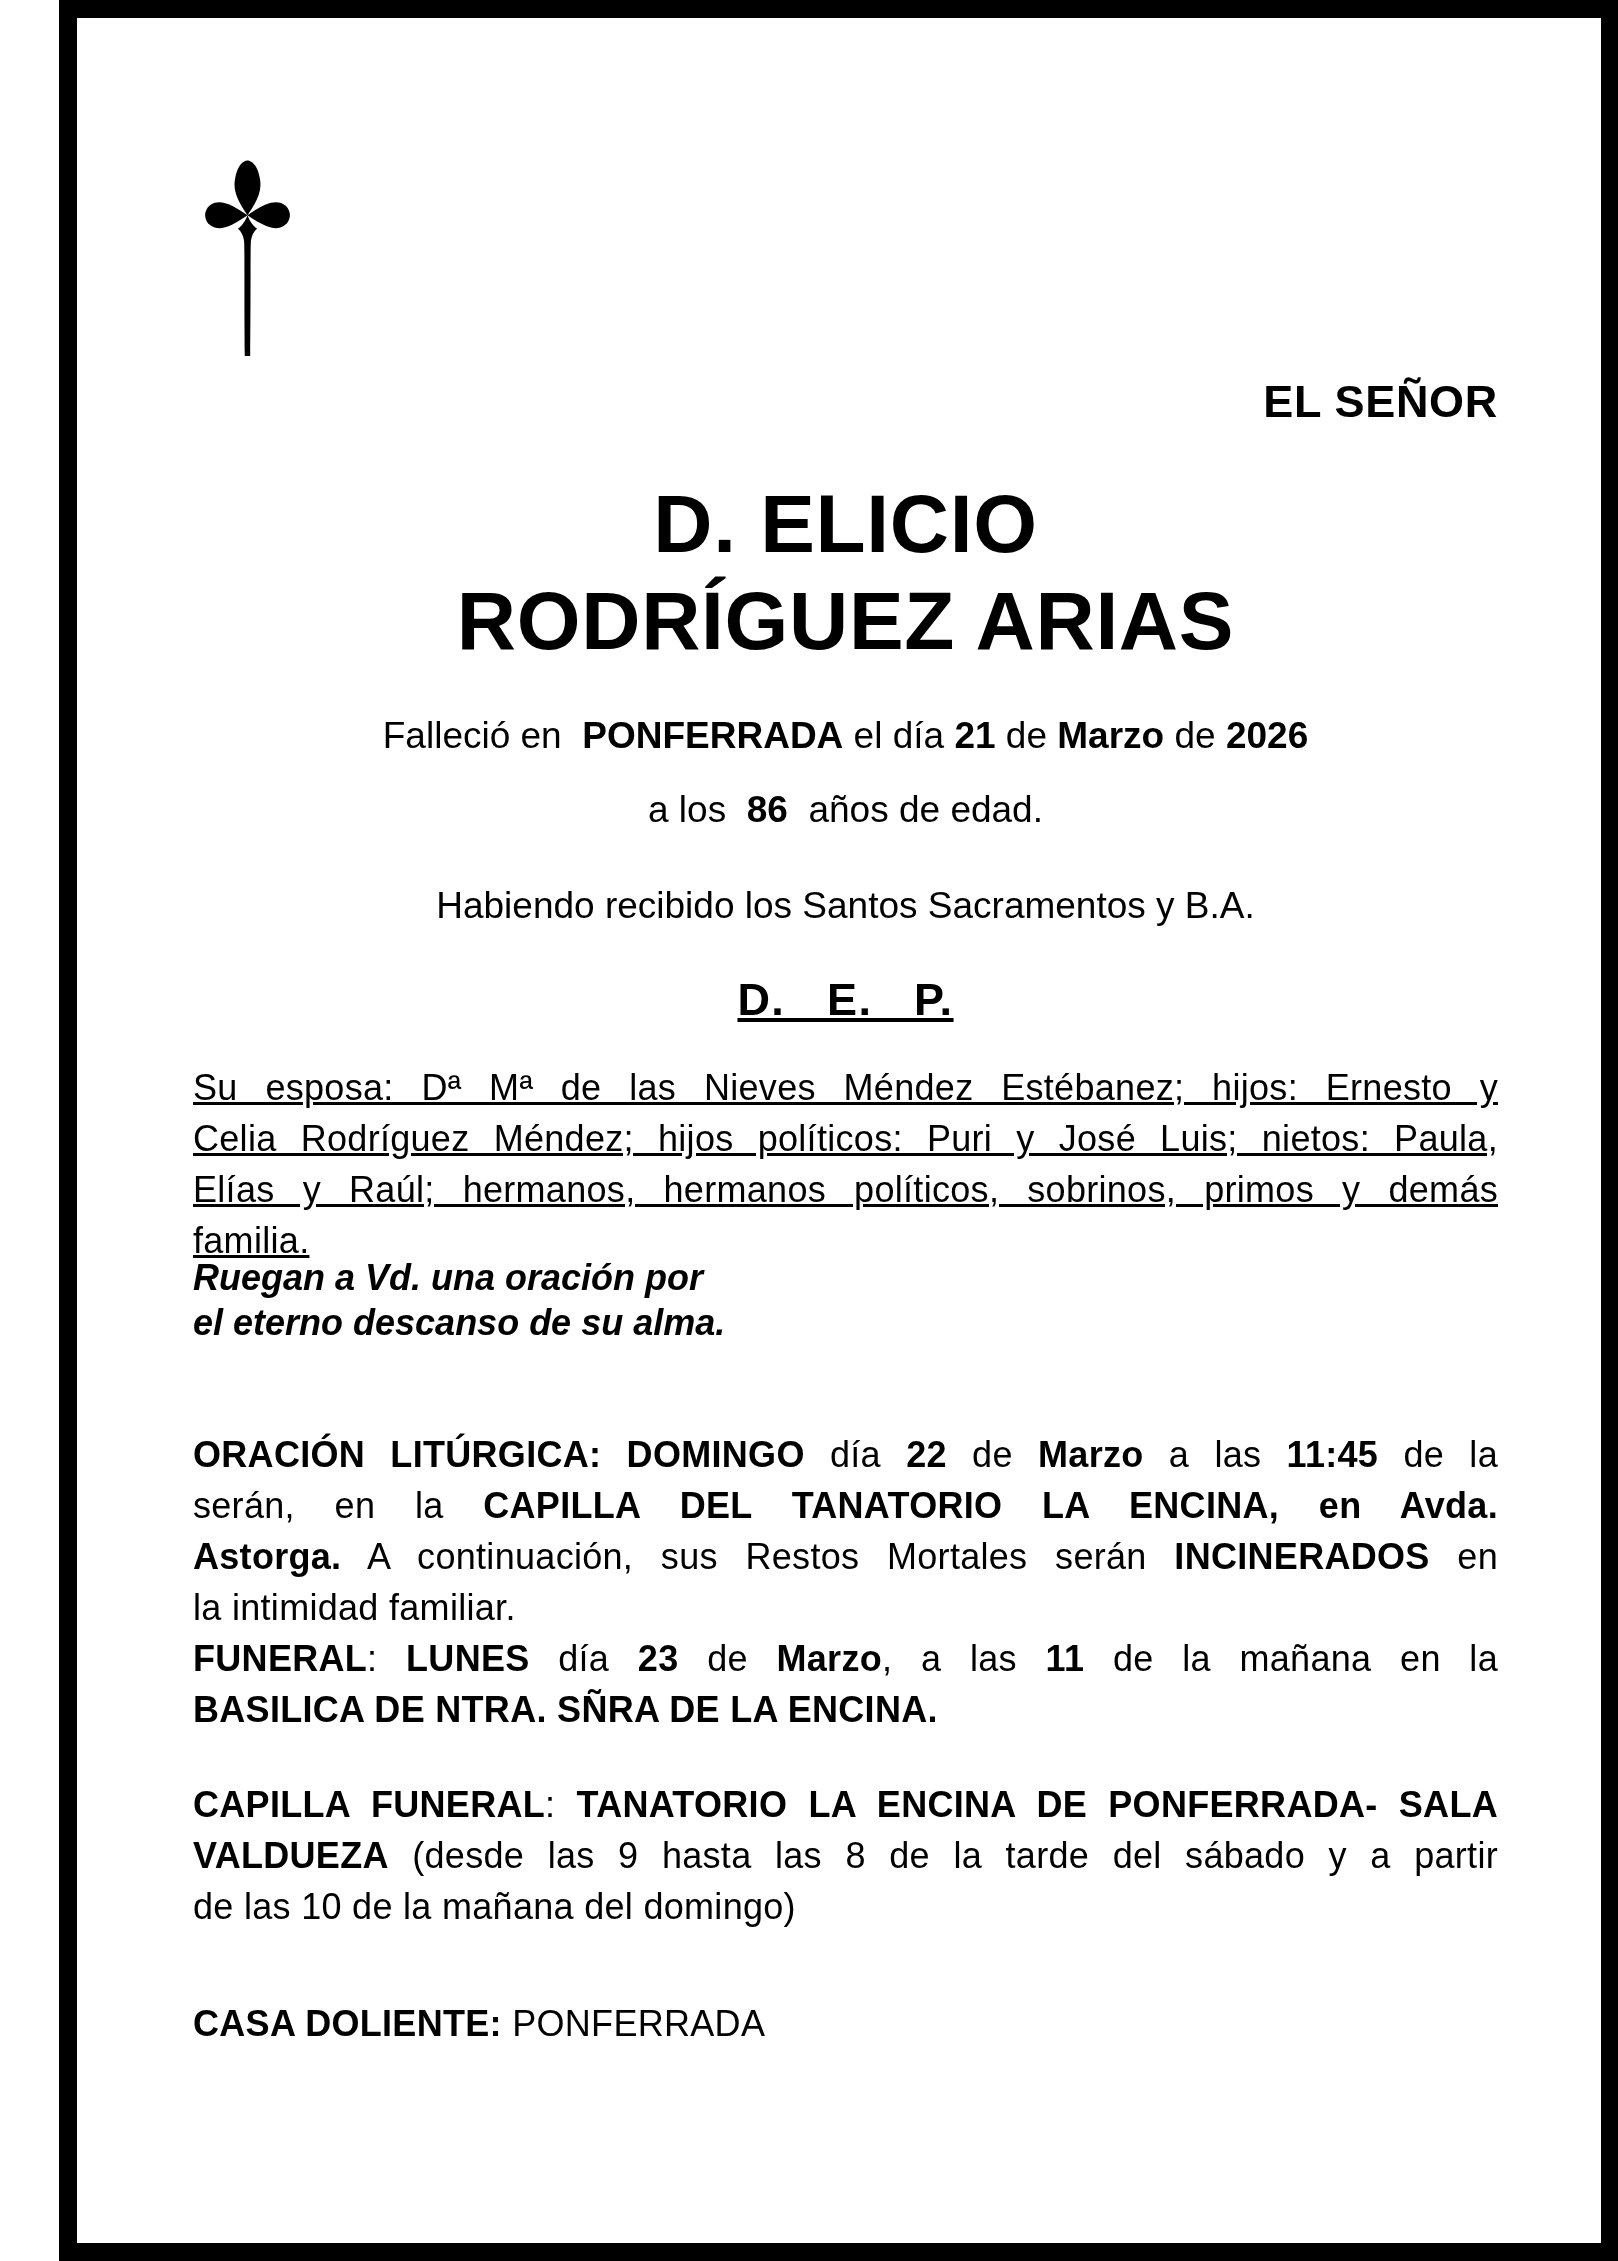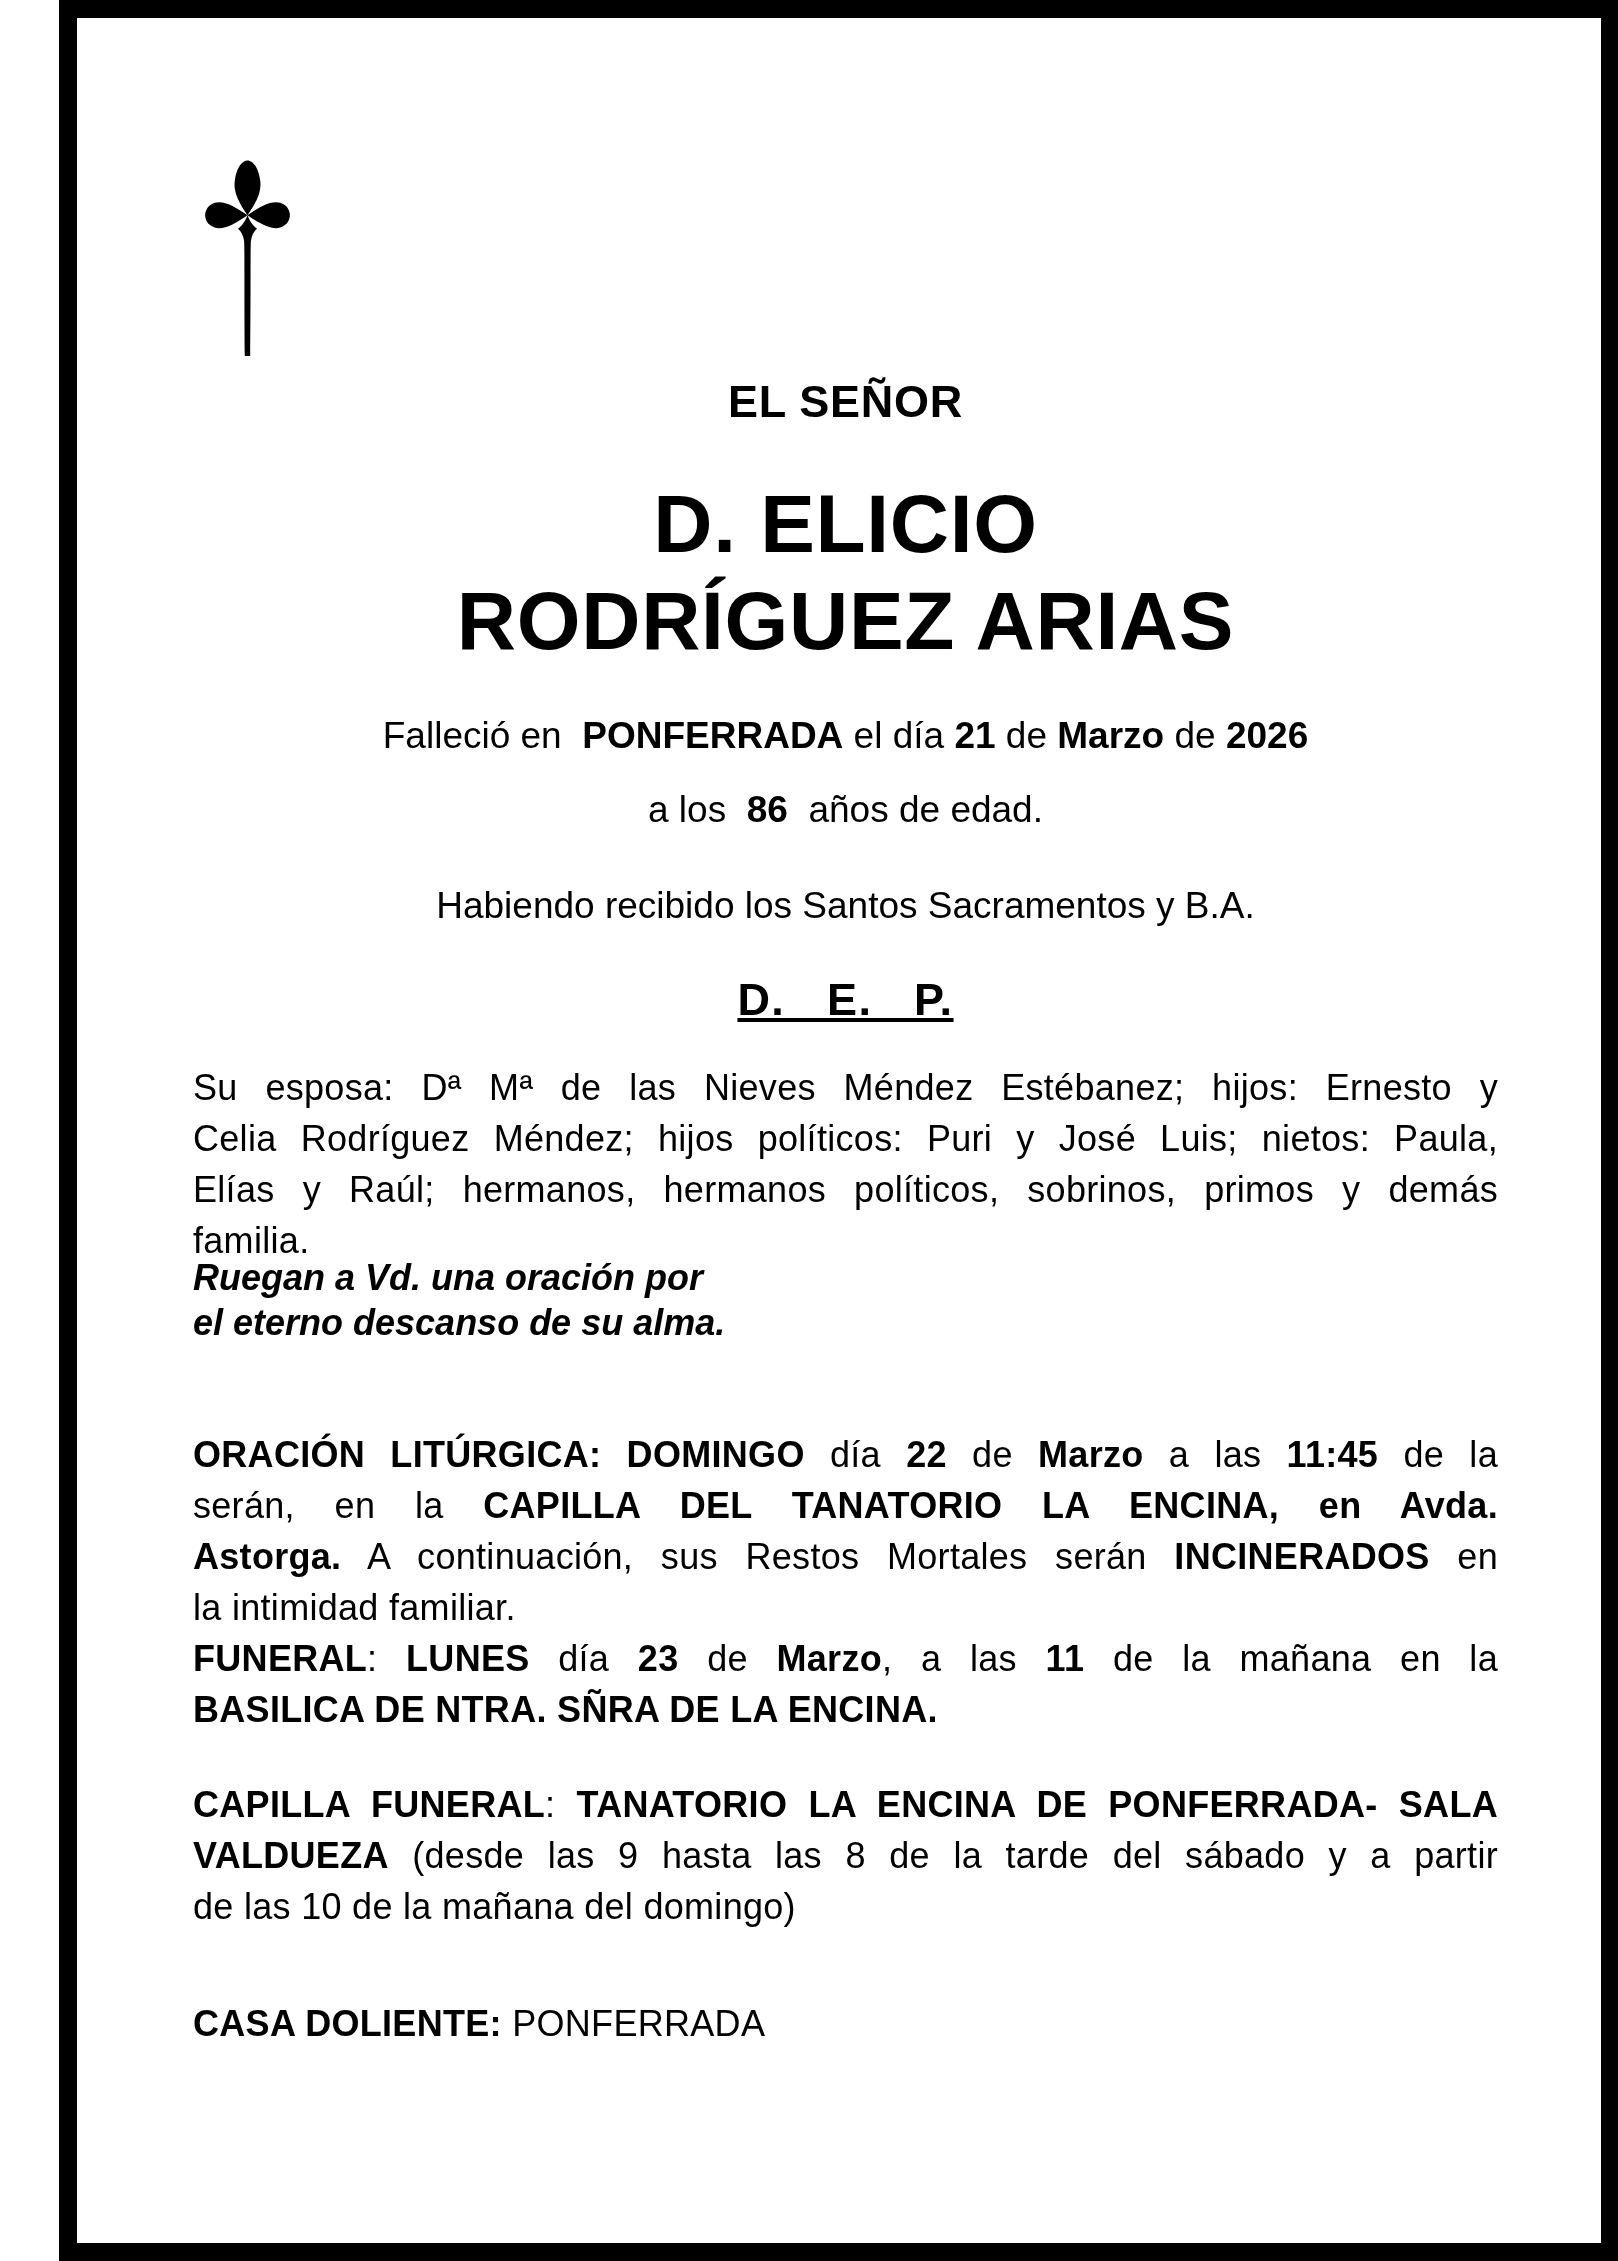--- a/index.html
+++ b/index.html
@@ -27,21 +27,21 @@
   }
   .frame > * { position: absolute; }
 
   .cross-wrap { left: 128px; top: 137px; width: 85px; height: 205px; }
   .cross-wrap svg { display: block; width: 85px; height: 205px; }
 
   .col { left: 116px; right: 103px; }
 
   .honorific {
     top: 358px;
-    text-align: center;
+    text-align: right;
     font-size: 45px;
     font-weight: bold;
     letter-spacing: 0.7px;
   }
   .name-block {
     top: 457px;
     text-align: center;
     font-size: 82px;
     line-height: 97px;
     font-weight: bold;
@@ -71,21 +71,21 @@
   }
   .para .jline {
     text-align: justify;
     text-align-last: justify;
   }
   .para .lline {
     text-align: left;
     text-align-last: left;
   }
   .b { font-weight: bold; }
-  .family-block  { top: 1044px; }
+  .family-block  { top: 1044px; text-decoration: underline; }
   .plea-block {
     top: 1237px;
     text-align: left;
     font-size: 36px;
     line-height: 45px;
     font-weight: bold;
     font-style: italic;
   }
   .liturgy-block { top: 1411px; }
   .funeral-block { top: 1615px; }

